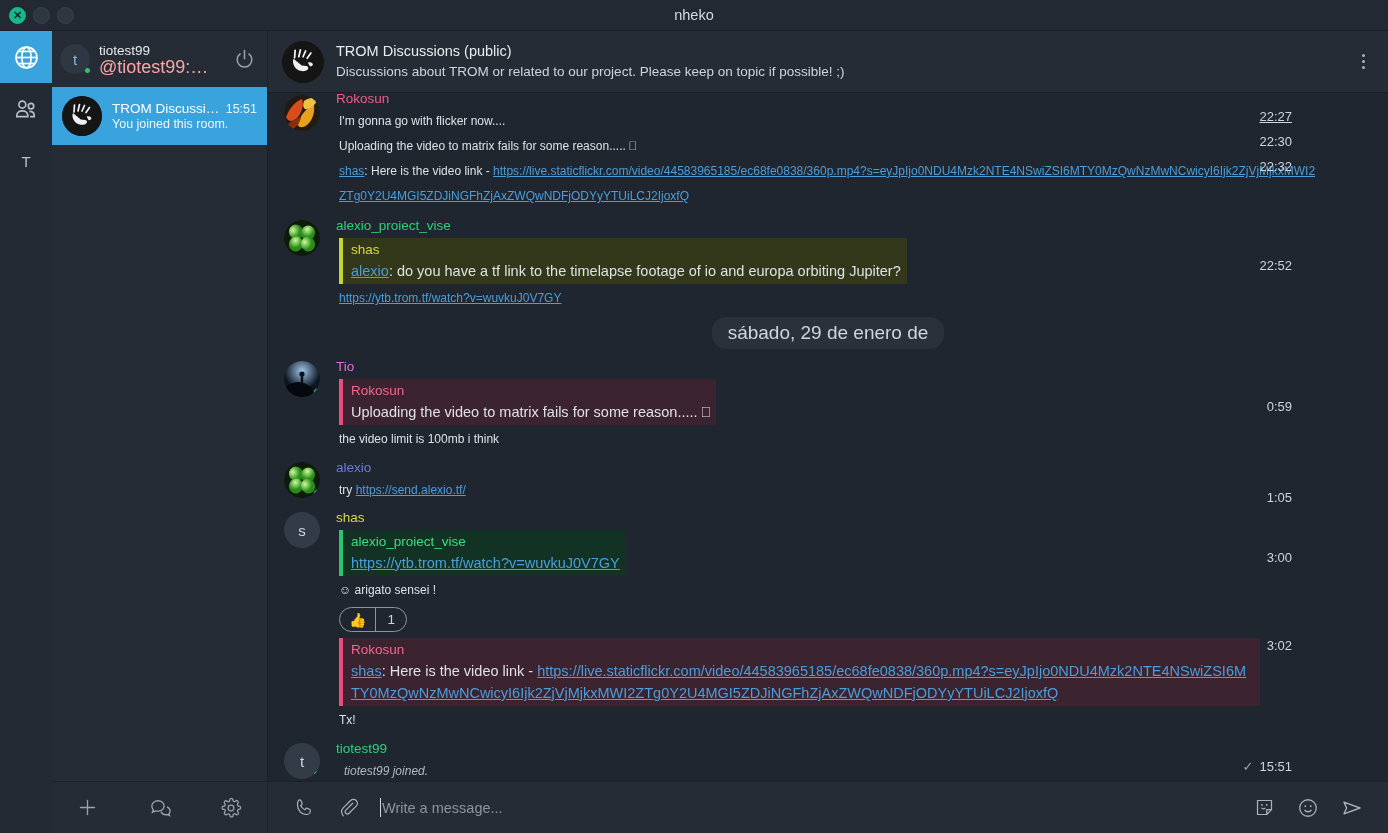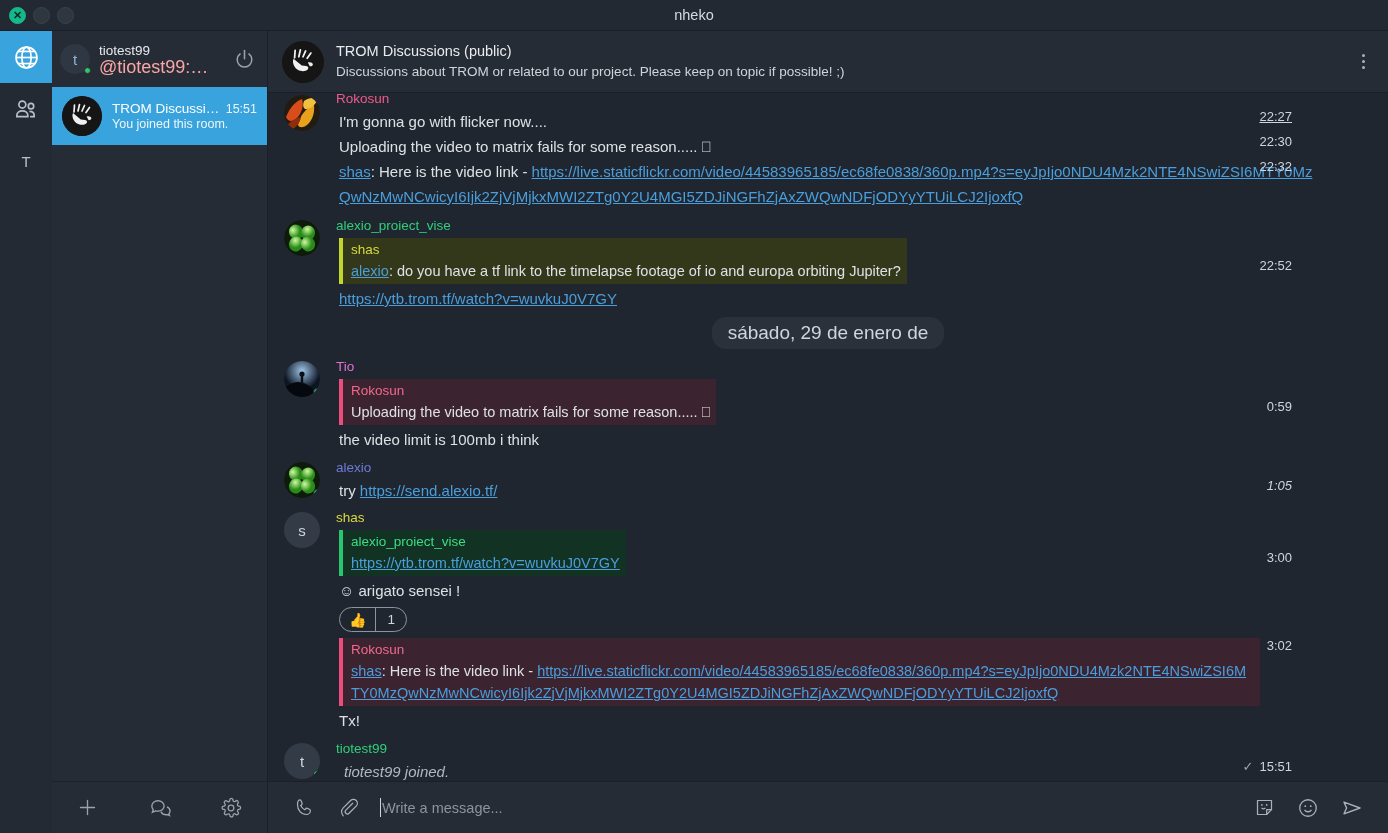--- a/index.html
+++ b/index.html
@@ -85,21 +85,21 @@
   
   .timeline{ flex:1; position:relative; overflow:hidden; padding:0; }
   .msgrow{ display:flex; position:relative; padding:0 0 0 0; }
   .ava-col{ width:68px; flex:0 0 68px; display:flex; justify-content:center; padding-top:4px; }
   .ava{ width:36px; height:36px; border-radius:50%; overflow:hidden; position:relative;
         display:flex; align-items:center; justify-content:center; }
   .ava .presence2{ position:absolute; right:-1px; bottom:1px; width:8px; height:8px; border-radius:50%;
                    background:#35c46b; border:1px solid #20262f; }
   .content{ flex:1; min-width:0; padding-right:72px; position:relative; }
   .sender{ font-size:13.5px; line-height:19px; margin-bottom:1px; }
-  .line{ color:#dde1e6; font-size:15px; line-height:25px; padding-left:3px; }
+  .line{ color:#dde1e6; font-size:12px; line-height:25px; padding-left:3px; }
   .line.ital{ font-style:italic; color:#b2b8c0; }
   a.lnk{ color:#4a9edb; text-decoration:underline; word-break:break-all; }
   .ts{ position:absolute; right:24px; color:#cfd5dc; font-size:13px; }
   .ts .ck{ color:#9aa2ac; margin-right:6px; }
 
   
   .quote{ border-left:4px solid; padding:1px 6px 2px 8px; margin:2px 0 2px 3px; display:inline-block;
           max-width:100%; }
   .quote .qname{ font-size:13.5px; line-height:21px; }
   .quote .qline{ font-size:14.5px; line-height:22px; color:#dde1e6; }
@@ -407,21 +407,21 @@
                   </g>
                 </g>
               </svg>
               <span class="presence2"></span>
             </div>
           </div>
           <div class="content">
             <div class="sender" style="color:#6c7bd8">alexio</div>
             <div style="position:relative;">
               <div class="line"><span>try </span><a class="lnk">https://send.alexio.tf/</a></div>
-              <div class="ts" style="top:0;font-style:italic;">1:05</div>
+              <div class="ts" style="top:12px;">1:05</div>
             </div>
           </div>
         </div>
 
         <div class="msgrow" style="margin-top:5px;">
           <div class="ava-col">
             <div class="ava" style="background:#333b47;">
               <span style="color:#cfd5dc;font-size:15px;">s</span>
             </div>
           </div>

